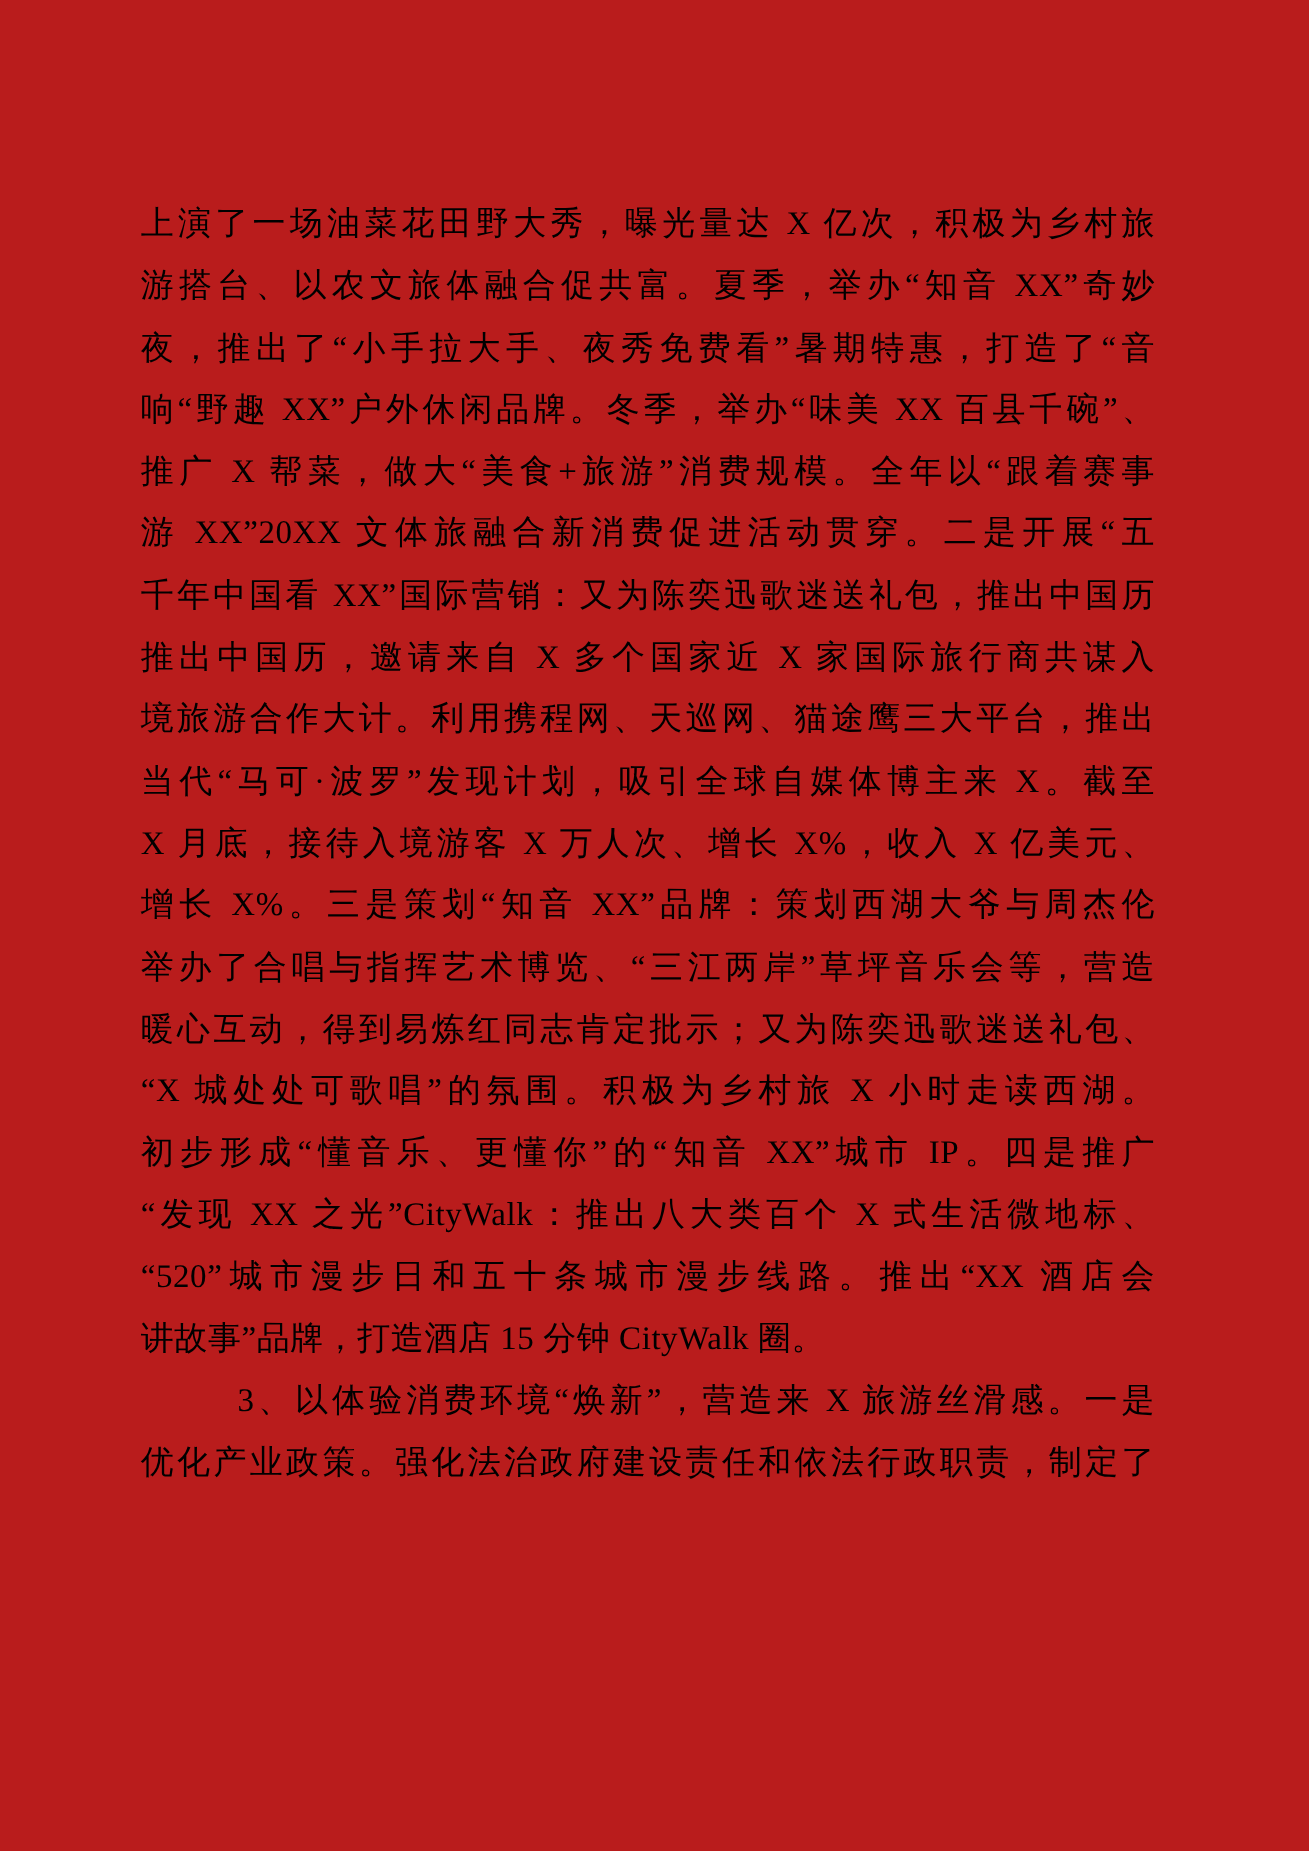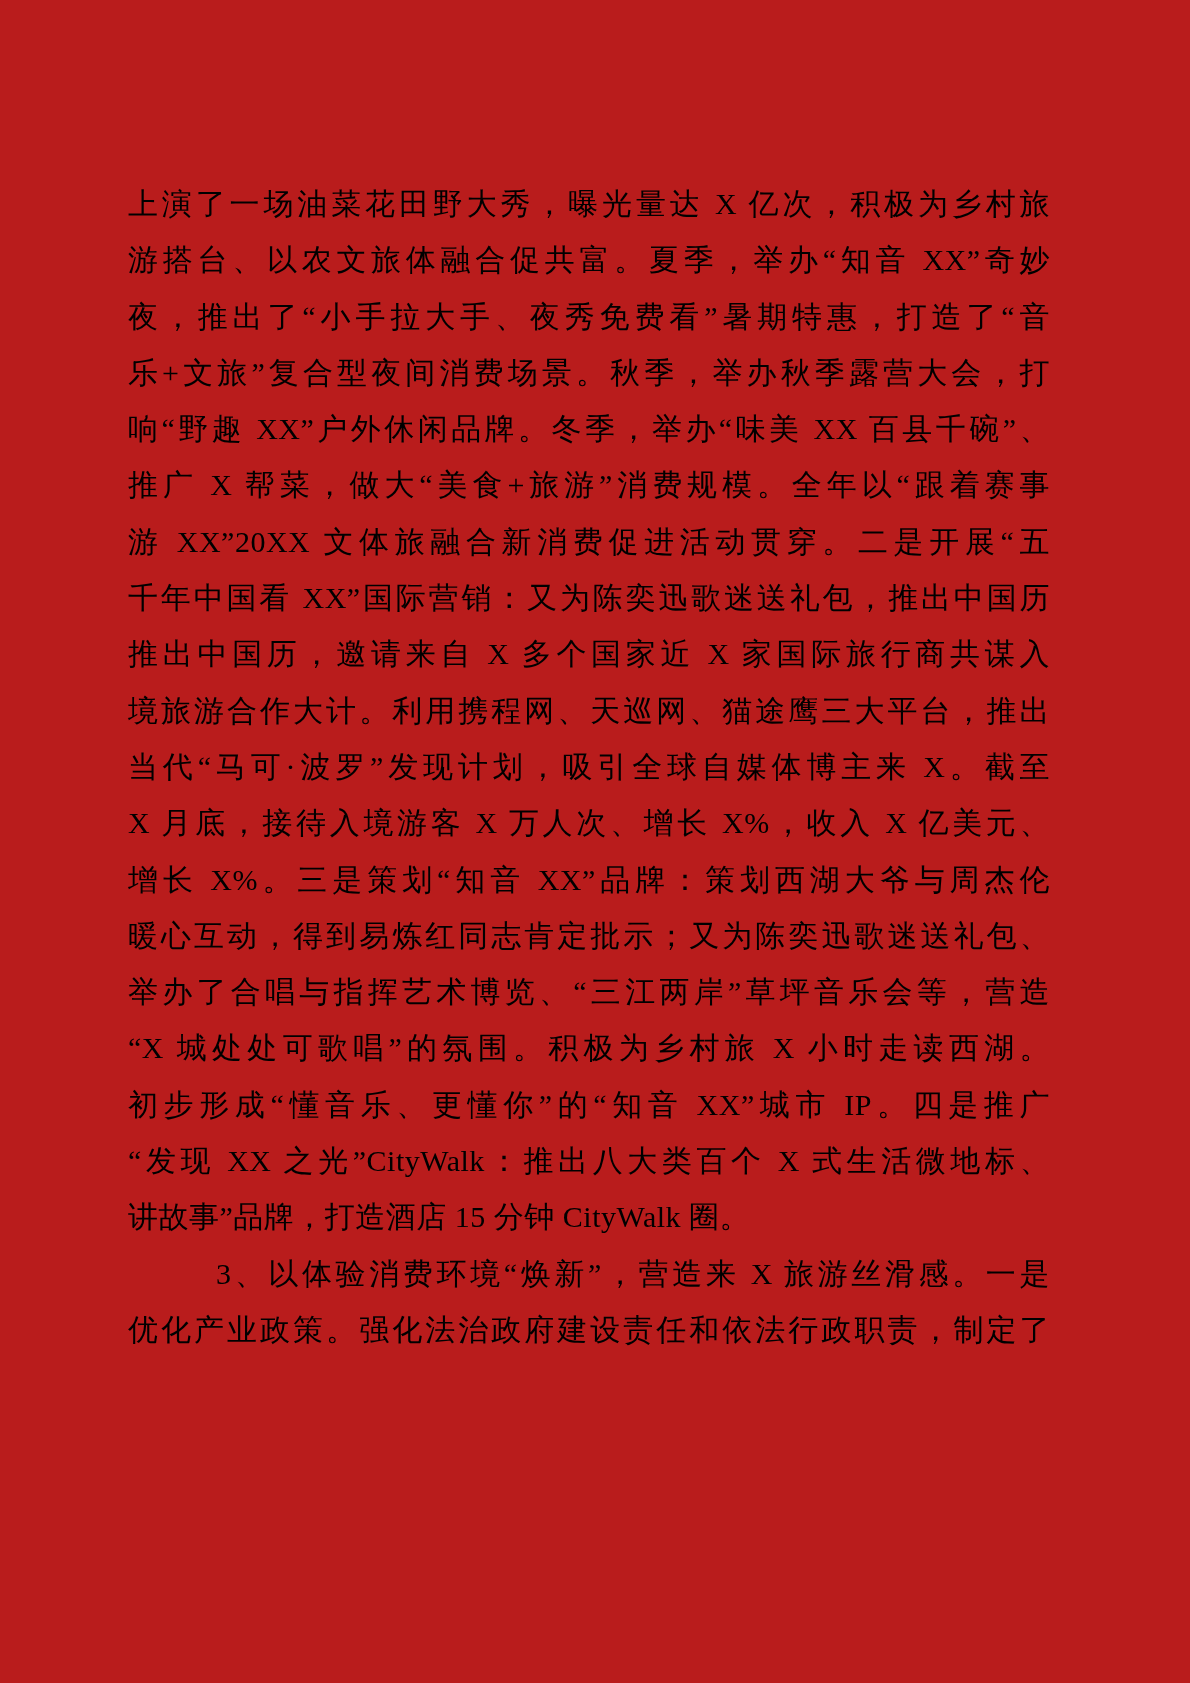--- a/index.html
+++ b/index.html
@@ -46,35 +46,35 @@
 </style>
 </head>
 <body>
 
 <div class="page">
   <div class="content" id="doc-content">
       <div class="paragraph">
         <div class="line justified">上演了一场油菜花田野大秀，曝光量达 X 亿次，积极为乡村旅</div>
         <div class="line justified">游搭台、以农文旅体融合促共富。夏季，举办“知音 XX”奇妙</div>
         <div class="line justified">夜，推出了“小手拉大手、夜秀免费看”暑期特惠，打造了“音</div>
-        <div class="line justified">乐+文旅”复合型夜间消费场景。秋季，举办秋季露营大会，打</div>
         <div class="line justified">响“野趣 XX”户外休闲品牌。冬季，举办“味美 XX 百县千碗”、</div>
         <div class="line justified">推广 X 帮菜，做大“美食+旅游”消费规模。全年以“跟着赛事</div>
         <div class="line justified">游 XX”20XX 文体旅融合新消费促进活动贯穿。二是开展“五</div>
         <div class="line justified">千年中国看 XX”国际营销：又为陈奕迅歌迷送礼包，推出中国历</div>
         <div class="line justified">推出中国历，邀请来自 X 多个国家近 X 家国际旅行商共谋入</div>
         <div class="line justified">境旅游合作大计。利用携程网、天巡网、猫途鹰三大平台，推出</div>
         <div class="line justified">当代“马可·波罗”发现计划，吸引全球自媒体博主来 X。截至</div>
         <div class="line justified">X 月底，接待入境游客 X 万人次、增长 X%，收入 X 亿美元、</div>
         <div class="line justified">增长 X%。三是策划“知音 XX”品牌：策划西湖大爷与周杰伦</div>
+        <div class="line justified">举办了合唱与指挥艺术博览、“三江两岸”草坪音乐会等，营造</div>
         <div class="line justified">暖心互动，得到易炼红同志肯定批示；又为陈奕迅歌迷送礼包、</div>
-        <div class="line justified">举办了合唱与指挥艺术博览、“三江两岸”草坪音乐会等，营造</div>
         <div class="line justified">“X 城处处可歌唱”的氛围。积极为乡村旅 X 小时走读西湖。</div>
         <div class="line justified">初步形成“懂音乐、更懂你”的“知音 XX”城市 IP。四是推广</div>
         <div class="line justified">“发现 XX 之光”CityWalk：推出八大类百个 X 式生活微地标、</div>
+        <div class="line justified">“520”城市漫步日和五十条城市漫步线路。推出“XX 酒店会</div>
         <div class="line">讲故事”品牌，打造酒店 15 分钟 CityWalk 圈。</div>
       </div>
       <div class="paragraph">
         <div class="line justified indent">3、以体验消费环境“焕新”，营造来 X 旅游丝滑感。一是</div>
         <div class="line justified">优化产业政策。强化法治政府建设责任和依法行政职责，制定了</div>
       </div>
     </div>
 </div>
 
 </body></html>

